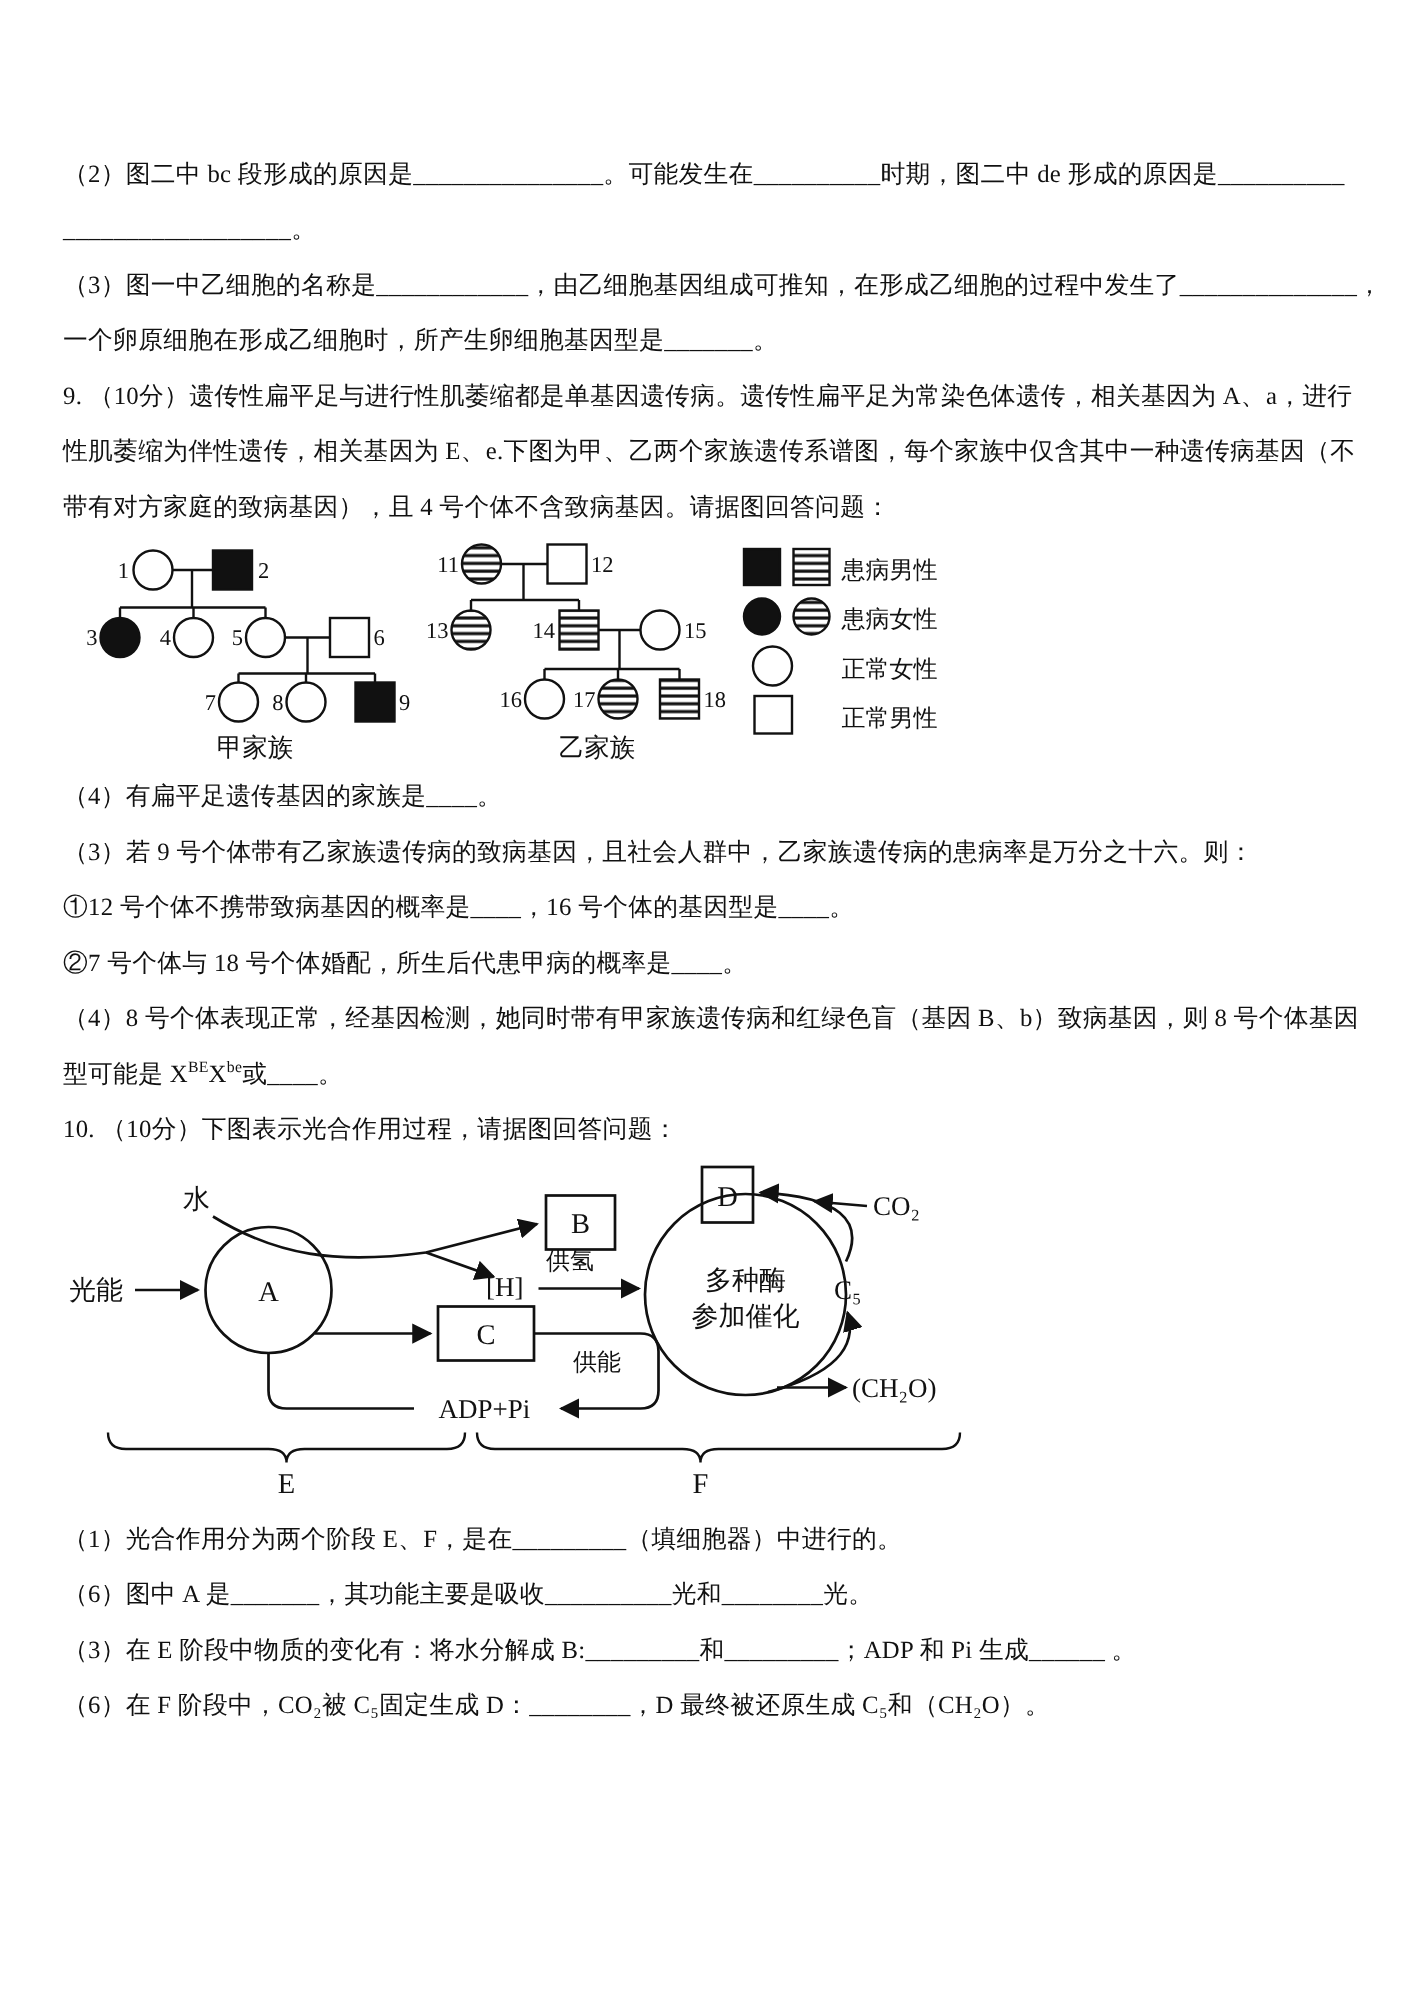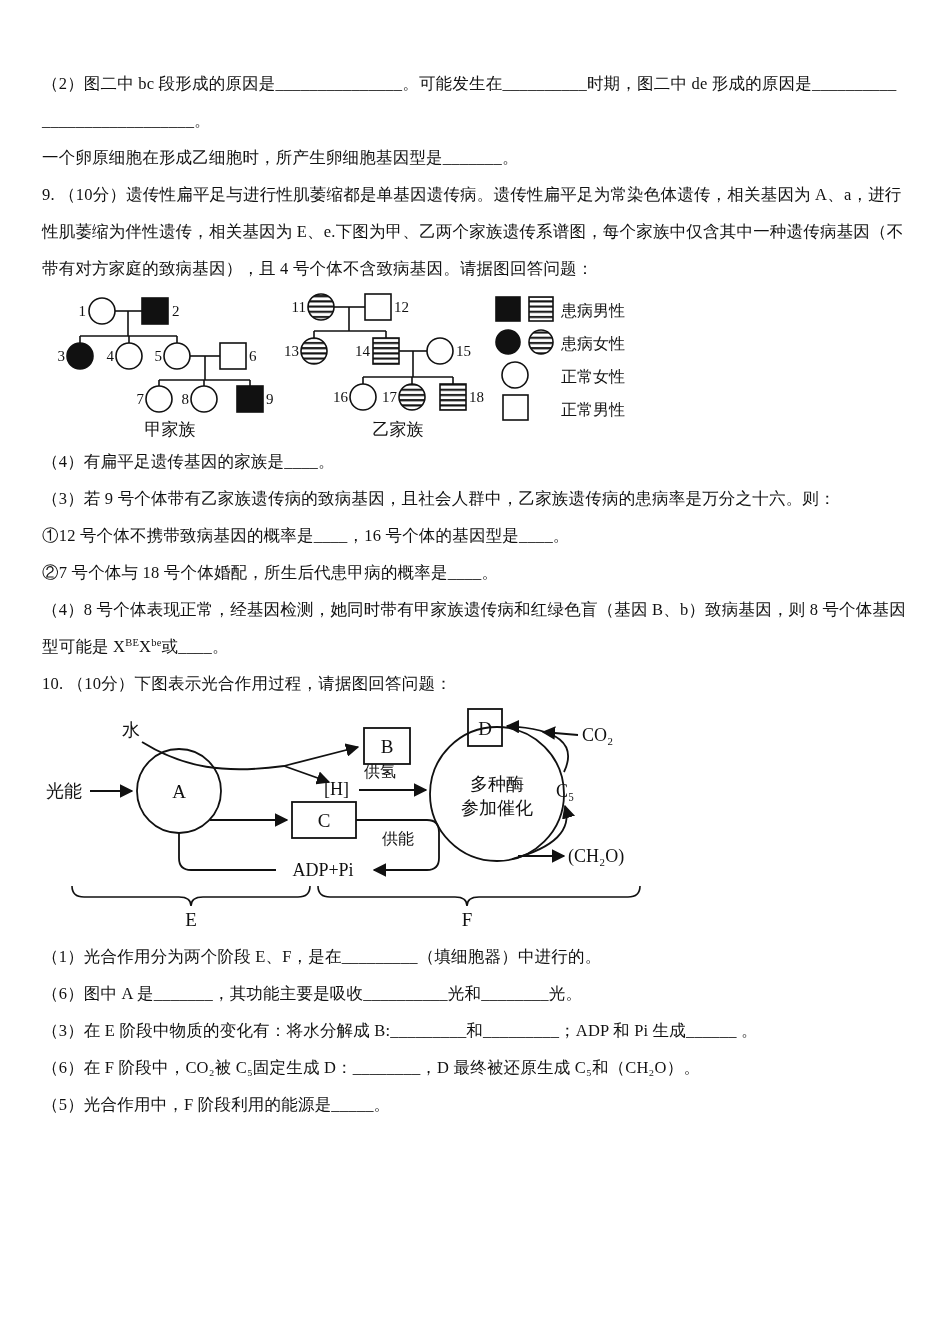--- a/index.html
+++ b/index.html
@@ -1,18 +1,18 @@
 <!DOCTYPE html>
 <html><head>
 <meta charset="utf-8">
 <style>
   html,body{margin:0;padding:0;background:#fff;}
   body{width:950px;height:1344px;color:#111;
        font-family:"Liberation Serif","DejaVu Serif",serif;}
-  .page{padding:65px 28px 0 42px;}
+  .page{padding:65px 28px 0 42px;margin-top:32px;}
   .tline{height:37px;line-height:37px;font-size:16.5px;white-space:nowrap;
          letter-spacing:0.2px;}
   sup{font-size:10.5px;line-height:0;}
   .fig{display:block;}
   .fig-pedigree{margin:2px 0 2px 16px;}
   .fig-photo{margin:2px 0 2px 2px;}
   svg text{fill:#111;}
   .sym{stroke:#111;stroke-width:1.6;}
   .wire{stroke:#111;stroke-width:1.6;fill:none;}
   .dwire{stroke:#111;stroke-width:1.8;fill:none;}
@@ -20,20 +20,21 @@
   .cap{font-size:17px;}
   .leg{font-size:16px;}
 </style>
 </head>
 <body>
 
 <div class="page">
 
   <div class="tline">（2）图二中 bc 段形成的原因是_______________。可能发生在__________时期，图二中 de 形成的原因是__________</div>
   <div class="tline">__________________。</div>
+  <div class="tline">（3）图一中乙细胞的名称是____________，由乙细胞基因组成可推知，在形成乙细胞的过程中发生了______________，</div>
   <div class="tline">一个卵原细胞在形成乙细胞时，所产生卵细胞基因型是_______。</div>
 
   <div class="tline">9. （10分）遗传性扁平足与进行性肌萎缩都是单基因遗传病。遗传性扁平足为常染色体遗传，相关基因为 A、a，进行</div>
   <div class="tline">性肌萎缩为伴性遗传，相关基因为 E、e.下图为甲、乙两个家族遗传系谱图，每个家族中仅含其中一种遗传病基因（不</div>
   <div class="tline">带有对方家庭的致病基因），且 4 号个体不含致病基因。请据图回答问题：</div>
 
   <svg class="fig fig-pedigree" width="680" height="152" viewBox="0 0 680 152">
     <defs>
       <pattern id="hatch" width="8" height="5.2" patternUnits="userSpaceOnUse">
         <rect width="8" height="5.2" fill="#fff"></rect>
@@ -183,15 +184,14 @@
     <path class="wire" d="M 28 182 Q 28 193 40 193 L 135 193 Q 147 193 147 202 Q 147 193 159 193 L 254 193 Q 266 193 266 182"></path>
     <text x="147" y="222" text-anchor="middle" font-size="19">E</text>
     <path class="wire" d="M 274 182 Q 274 193 286 193 L 411 193 Q 423 193 423 202 Q 423 193 435 193 L 584 193 Q 596 193 596 182"></path>
     <text x="423" y="222" text-anchor="middle" font-size="19">F</text>
   </svg>
 
   <div class="tline">（1）光合作用分为两个阶段 E、F，是在_________（填细胞器）中进行的。</div>
   <div class="tline">（6）图中 A 是_______，其功能主要是吸收__________光和________光。</div>
   <div class="tline">（3）在 E 阶段中物质的变化有：将水分解成 B:_________和_________；ADP 和 Pi 生成______ 。</div>
   <div class="tline">（6）在 F 阶段中，CO₂被 C₅固定生成 D：________，D 最终被还原生成 C₅和（CH₂O）。</div>
-  <div class="tline">（5）光合作用中，F 阶段利用的能源是_____。</div>
 
 </div>
 
 </body></html>

